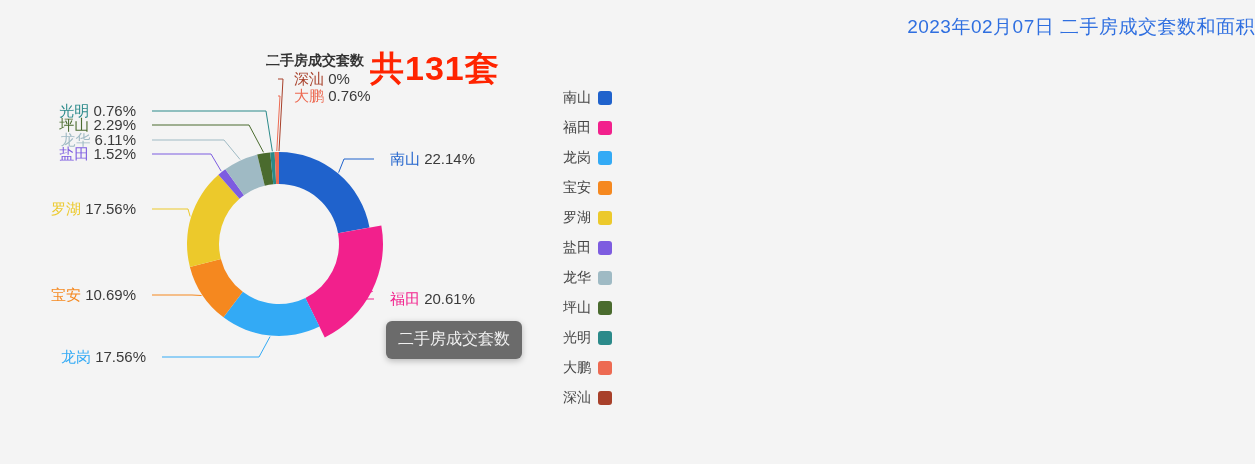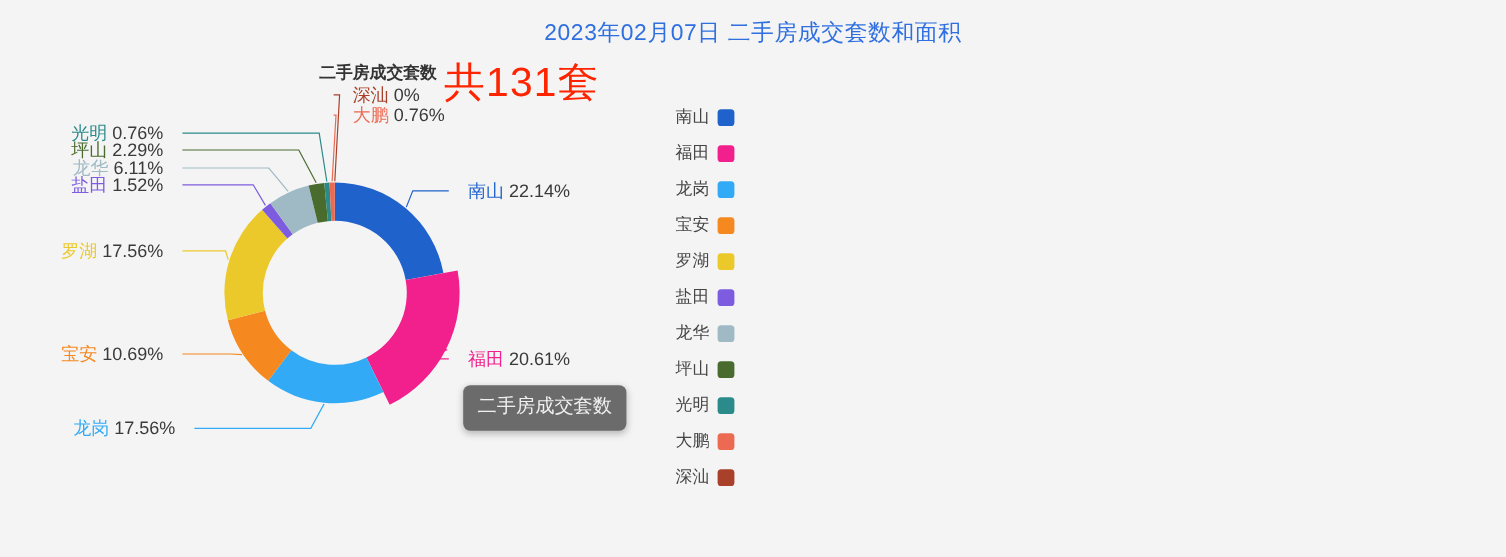--- a/index.html
+++ b/index.html
@@ -3,31 +3,31 @@
 <meta charset="utf-8">
 <style>
   html,body{margin:0;padding:0;}
   body{
     width:1255px;height:464px;
     background:#f4f4f4;
     font-family:"Liberation Sans","DejaVu Sans",sans-serif;
     position:relative;overflow:hidden;
   }
   #main-title{
-    position:absolute;left:0;top:14px;width:1255px;text-align:center;
+    position:absolute;left:0;top:14px;width:1255px;text-align:right;
     font-size:19px;color:#2f6fe0;letter-spacing:.5px;
   }
   .panel{position:absolute;top:0;height:464px;}
   #panel-left{left:0;width:628px;}
   #panel-right{left:628px;width:627px;}
   .sub-title{position:absolute;font-size:14px;font-weight:bold;color:#333;white-space:nowrap;}
   #sub-left{left:266px;top:52px;}
   #total-count{
     position:absolute;left:370px;top:46px;
-    font-size:34px;font-weight:normal;color:#ff2400;letter-spacing:1px;
+    font-size:34px;font-weight:bold;color:#ff2400;letter-spacing:1px;
     white-space:nowrap;
   }
   .donut-wrap{position:absolute;}
   #donut-left{left:154px;top:119px;width:250px;height:250px;}
   .donut-wrap svg{display:block;overflow:visible;}
 
   .legend{position:absolute;font-size:14px;color:#444;}
   .legend .row{display:flex;align-items:center;justify-content:flex-end;height:30px;width:72px;}
   .legend .row .lg-name{margin-right:7px;white-space:nowrap;}
   .legend .row .sw{width:14px;height:14px;border-radius:3px;flex:0 0 auto;}

